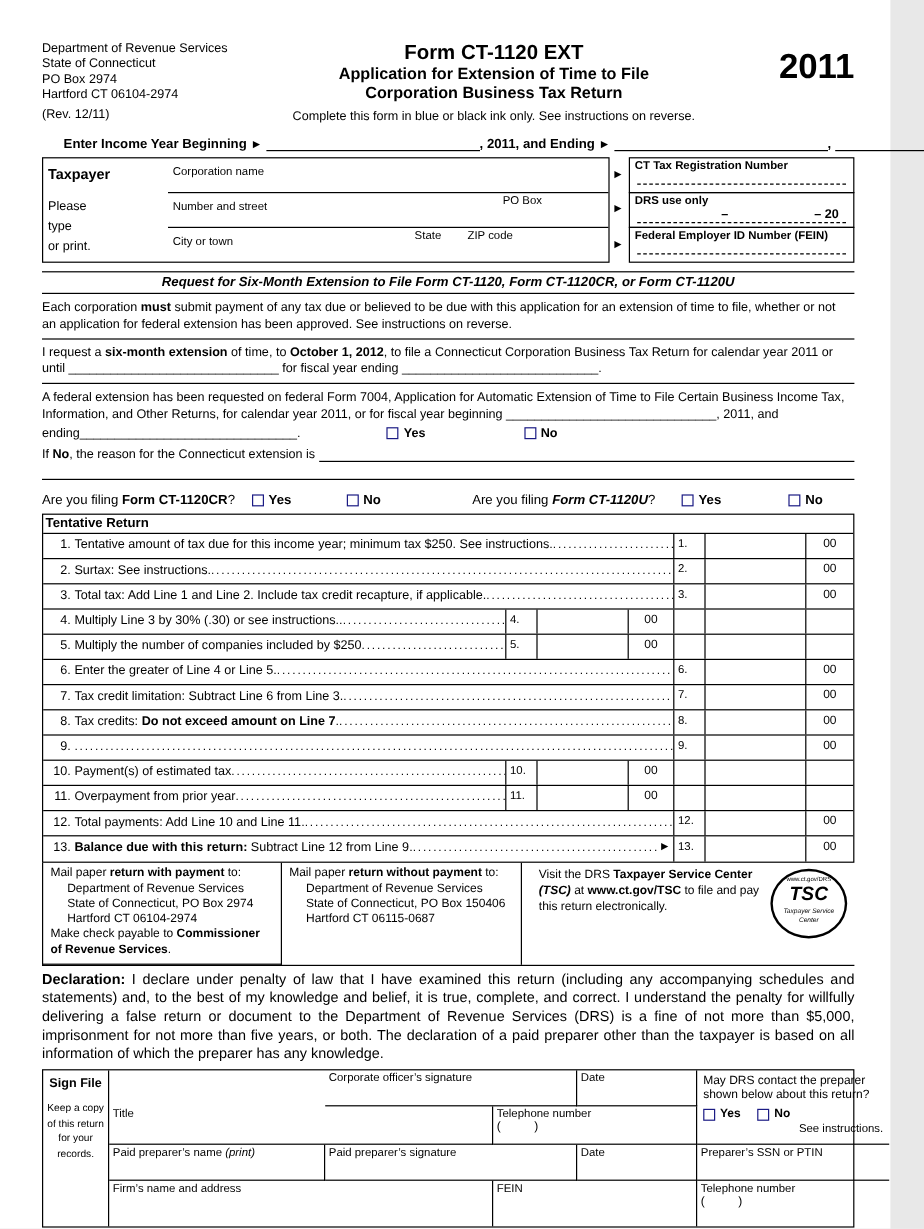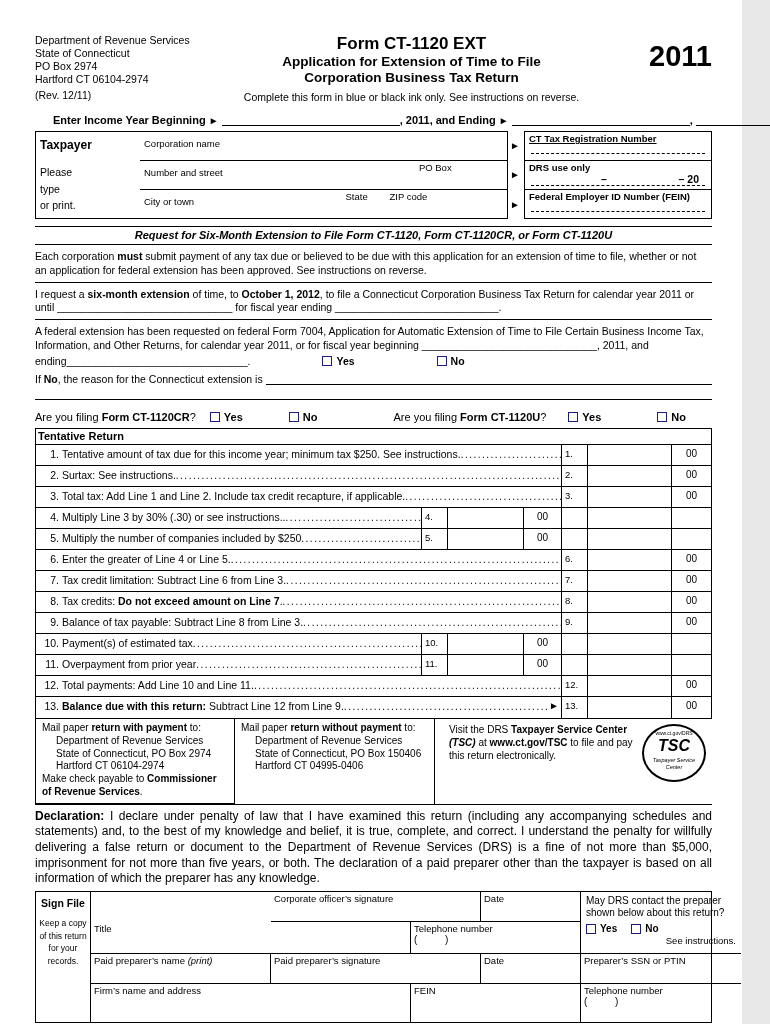--- a/index.html
+++ b/index.html
@@ -33,21 +33,21 @@
   .tp-fields { flex:1; display:flex; flex-direction:column; }
   .tp-frow { flex:1; border-bottom:1px solid #000; position:relative; padding:1px 4px;margin-left:44px; }
   .tp-frow.last { border-bottom:none; }
   .flabel { font-size:9.5px; }
   .pob { position:absolute; left:76%; top:1px; }
   .st  { position:absolute; left:56%; top:1px; }
   .zp  { position:absolute; left:68%; top:1px; }
   .tp-arrows { width:16px; display:flex; flex-direction:column; justify-content:space-around; font-size:10px; padding-left:2px; }
   .tp-right { width:188px; display:flex; flex-direction:column; }
   .tp-rbox { flex:1; border:1.5px solid #000; margin-top:-1.5px; padding:1px 4px; }
-  .tp-rbox:first-child { margin-top:0;text-decoration:underline; }
+  .tp-rbox:first-child { margin-top:0; }
   .rlab { font-size:9.5px; }
   .dashline { border-bottom:1px dashed #000; height:10px; margin:0 2px; }
   .drs-dashes { display:flex; justify-content:space-between; padding:0 6px 0 70px; font-weight:700; font-size:10.5px; border-bottom:1px dashed #000; margin:0 2px; }
 
   
   .banner { margin-top:7px; border-top:1.5px solid #000; border-bottom:1.5px solid #000; text-align:center; font-weight:700; font-style:italic; font-size:11px; padding:2px 0 3px; }
 
   
   .para { font-size:10.5px; line-height:1.32; margin-top:5px; }
   .rule { border-bottom:1px solid #000; margin-top:4px; }
@@ -225,21 +225,21 @@
     <span class="fblank"></span>
   </div>
   <div class="blankline"></div>
 
   <div class="filing-row">
     <span><span>Are you filing </span><span style="font-weight: 700;">Form CT-1120CR</span><span>?</span></span>
     <span class="chk c1"></span>
     <span class="lb">Yes</span>
     <span class="chk g1"></span>
     <span class="lb">No</span>
-    <span class="q2"><span>Are you filing </span><span style="font-weight: 700;">Form CT-1120U</span><span>?</span></span>
+    <span class="q2"><span>Are you filing </span><span style="font-weight: 700; font-style: italic;">Form CT-1120U</span><span>?</span></span>
     <span class="chk c2"></span>
     <span class="lb">Yes</span>
     <span class="chk g2"></span>
     <span class="lb">No</span>
   </div>
 
   <div class="ttable">
     <div class="ttitle b">Tentative Return</div>
 
     <div class="trow">
@@ -332,21 +332,20 @@
           <span class="dots"></span>
         </span>
       <span class="cell ncell">8.</span>
       <span class="cell acell"></span>
       <span class="cell ccell">00</span>
     </div>
 
     <div class="trow">
       <span class="tnum">9.</span>
       <span class="tlabel">
-          <span class="tl"><span>Balance of tax payable: Subtract Line 8 from Line 3. </span></span>
           <span class="dots"></span>
         </span>
       <span class="cell ncell">9.</span>
       <span class="cell acell"></span>
       <span class="cell ccell">00</span>
     </div>
 
     <div class="trow">
       <span class="tnum">10.</span>
       <span class="tlabel">
@@ -404,21 +403,21 @@
       <div><span>Mail paper </span><span style="font-weight: 700;">return with payment</span><span> to:</span></div>
       <div class="ind">Department of Revenue Services</div>
       <div class="ind">State of Connecticut, PO Box 2974</div>
       <div class="ind">Hartford CT 06104-2974</div>
       <div><span>Make check payable to </span><span style="font-weight: 700;">Commissioner of Revenue Services</span><span>.</span></div>
     </div>
     <div class="mbox m2">
       <div><span>Mail paper </span><span style="font-weight: 700;">return without payment</span><span> to:</span></div>
       <div class="ind">Department of Revenue Services</div>
       <div class="ind">State of Connecticut, PO Box 150406</div>
-      <div class="ind">Hartford CT 04995-0406</div>
+      <div class="ind">Hartford CT 06115-0687</div>
     </div>
     <div class="mbox m3">
       <div class="tsc-text"><span>Visit the DRS </span><span style="font-weight: 700;">Taxpayer Service Center</span><span> </span><span style="font-weight: 700; font-style: italic;">(TSC)</span><span> at </span><span style="font-weight: 700;">www.ct.gov/TSC</span><span> to file and pay this return electronically.</span></div>
       <div class="tsc-logo">
         <div class="tsc-top">www.ct.gov/DRS</div>
         <div class="tsc-big">TSC</div>
         <div class="tsc-bottom">Taxpayer Service Center</div>
       </div>
     </div>
   </div>

